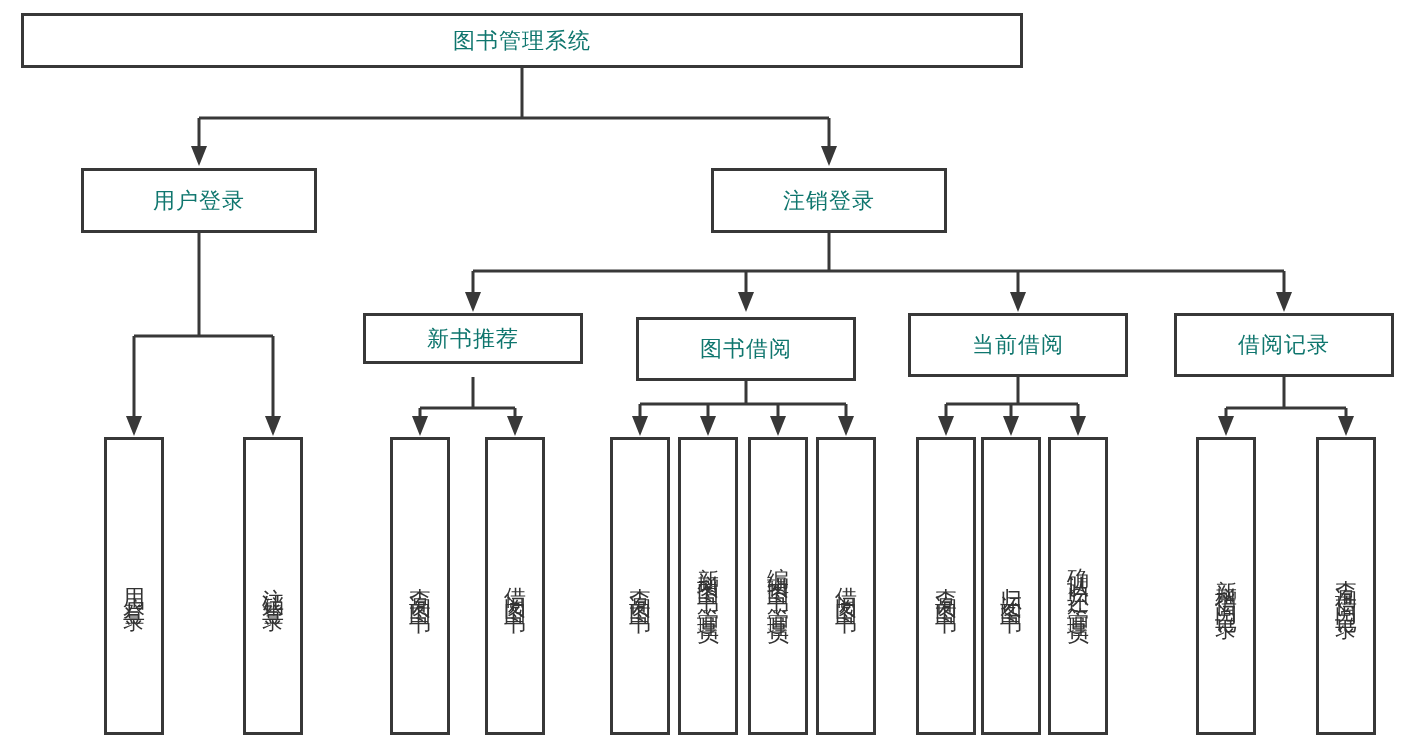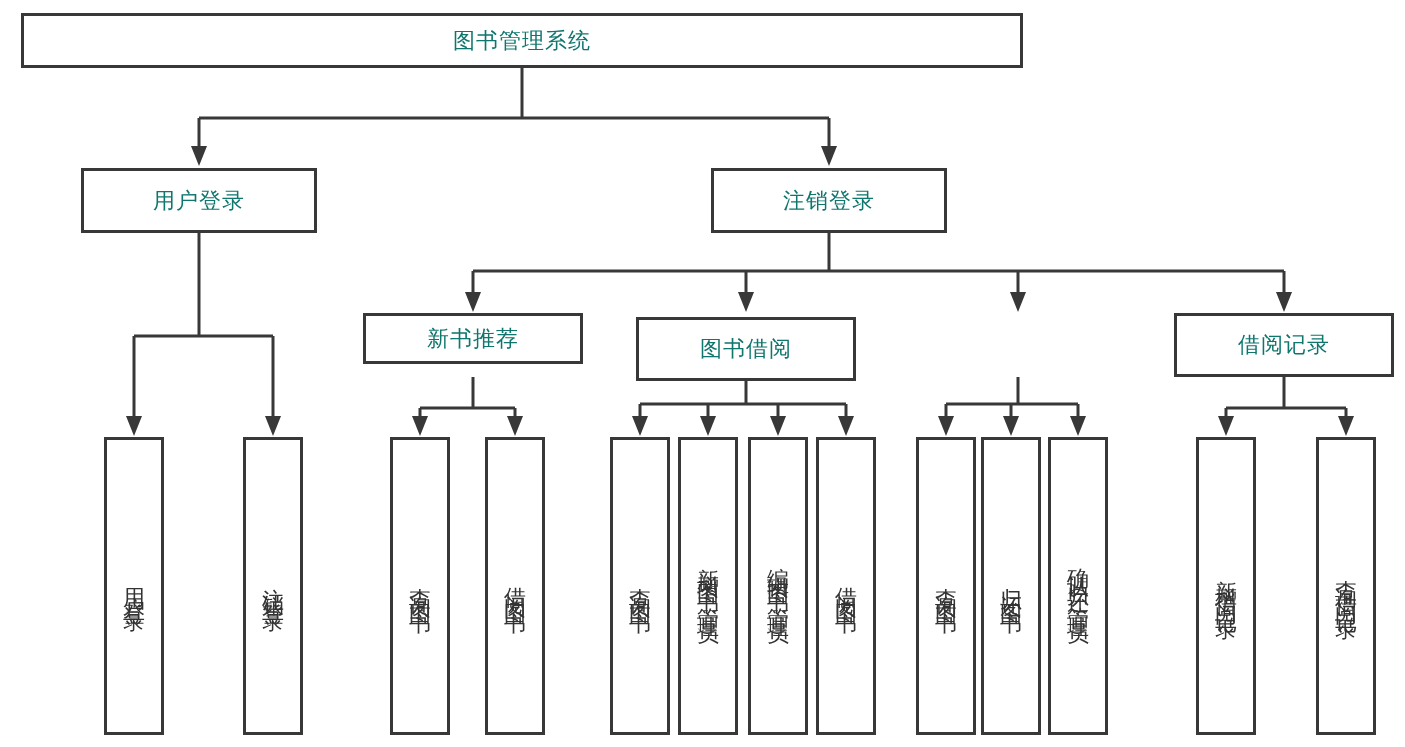--- a/index.html
+++ b/index.html
@@ -98,20 +98,21 @@
     <polygon points="1338,416 1354,416 1346,436"></polygon>
   </svg>
 
   <div class="node" style="left:21px;top:13px;width:1002px;height:55px;">图书管理系统</div>
 
   <div class="node" style="left:81px;top:168px;width:236px;height:65px;">用户登录</div>
   <div class="node" style="left:711px;top:168px;width:236px;height:65px;">注销登录</div>
 
   <div class="node" style="left:363px;top:313px;width:220px;height:51px;">新书推荐</div>
   <div class="node" style="left:636px;top:317px;width:220px;height:64px;">图书借阅</div>
+  <div class="node" style="left:908px;top:313px;width:220px;height:64px;">当前借阅</div>
   <div class="node" style="left:1174px;top:313px;width:220px;height:64px;">借阅记录</div>
 
   <div class="leaf" style="left:104px;top:437px;width:60px;height:298px;">
     <span>用户登录</span>
   </div>
   <div class="leaf" style="left:243px;top:437px;width:60px;height:298px;">
     <span>注销登录</span>
   </div>
 
   <div class="leaf" style="left:390px;top:437px;width:60px;height:298px;">

